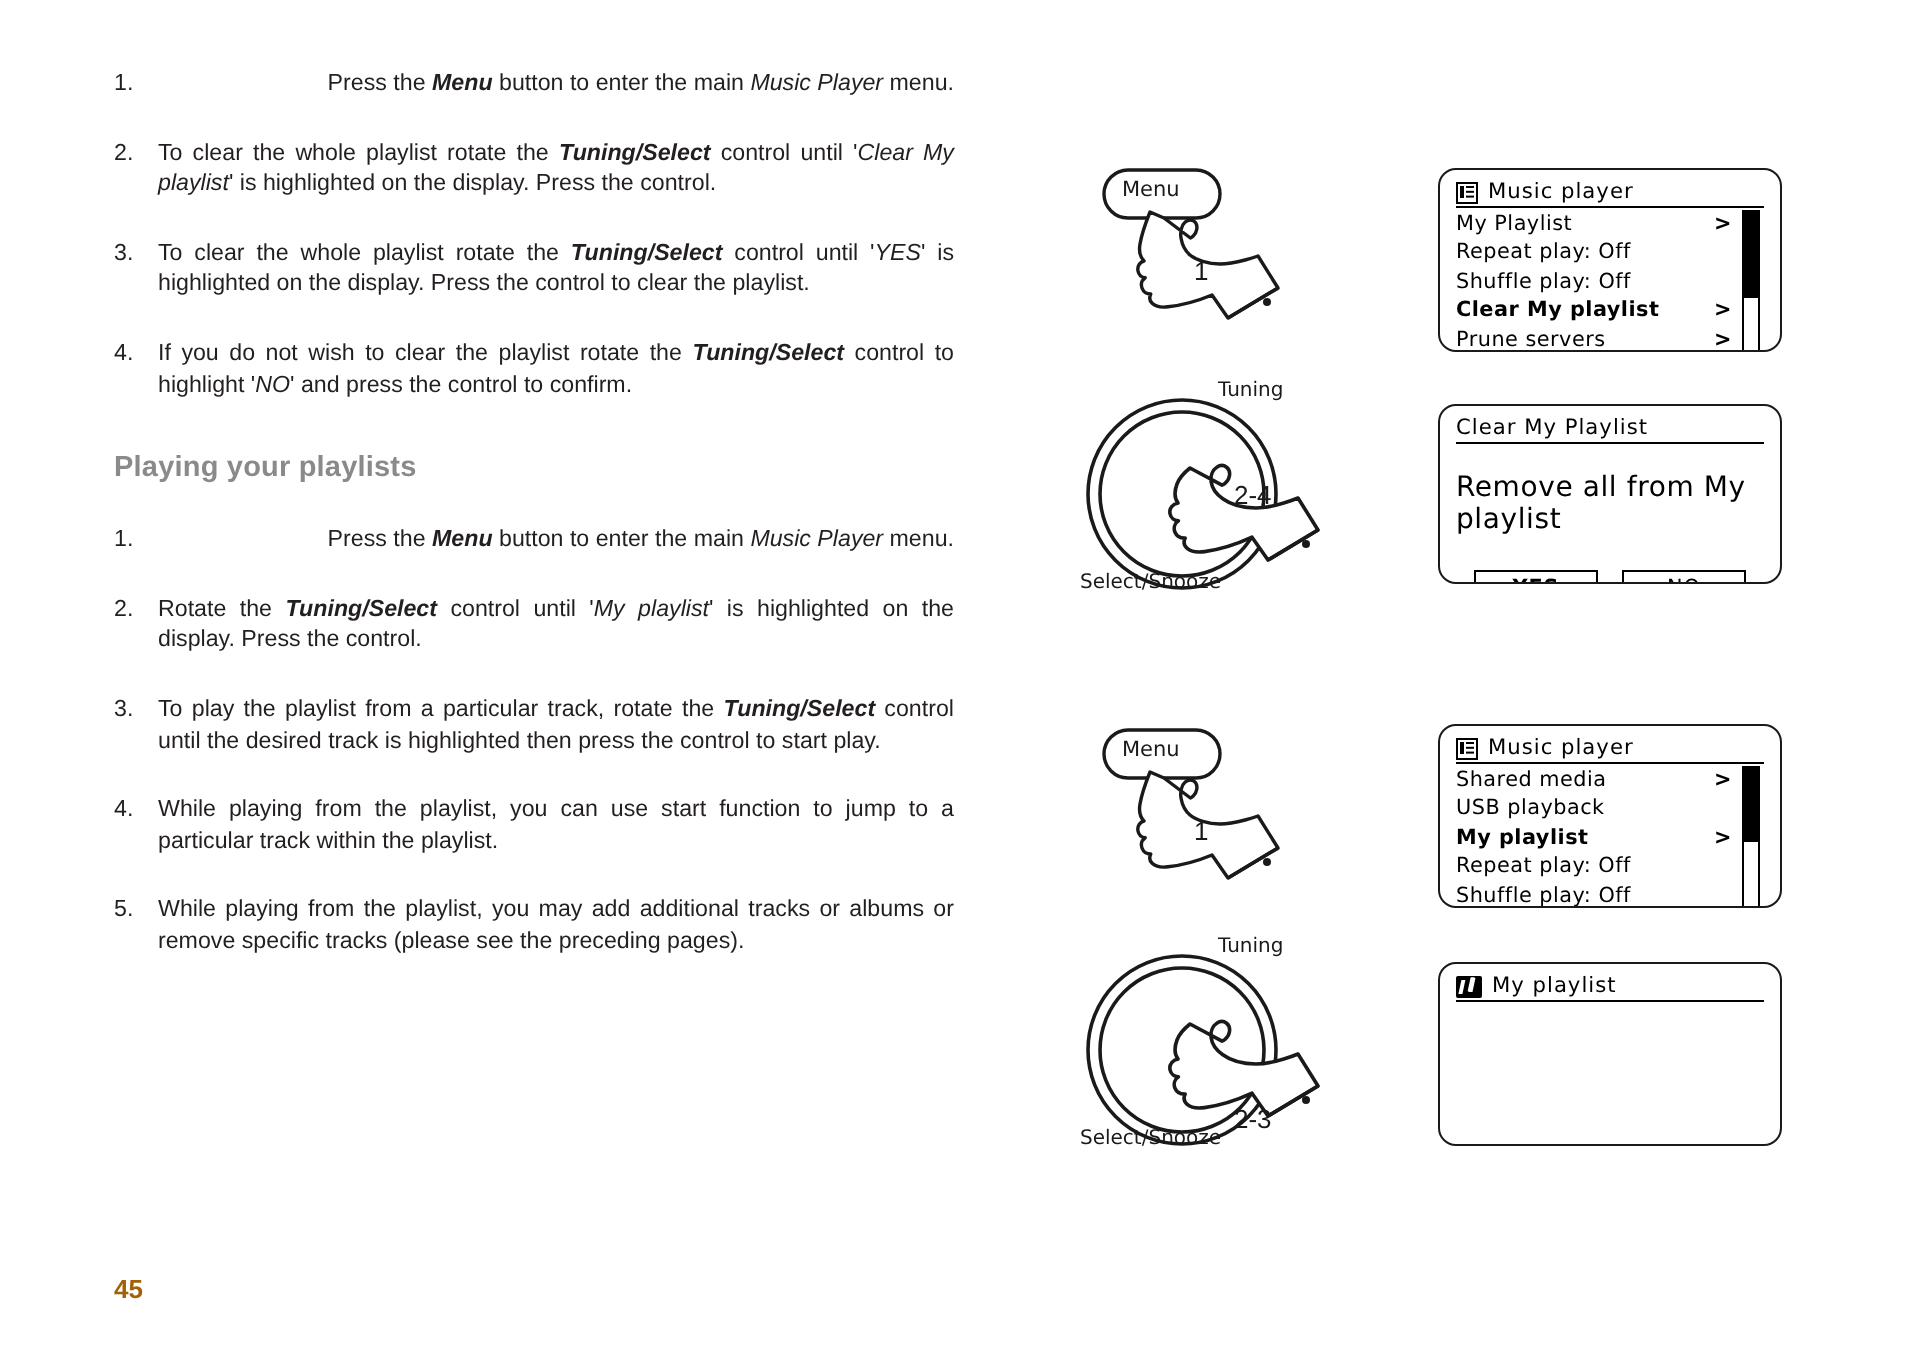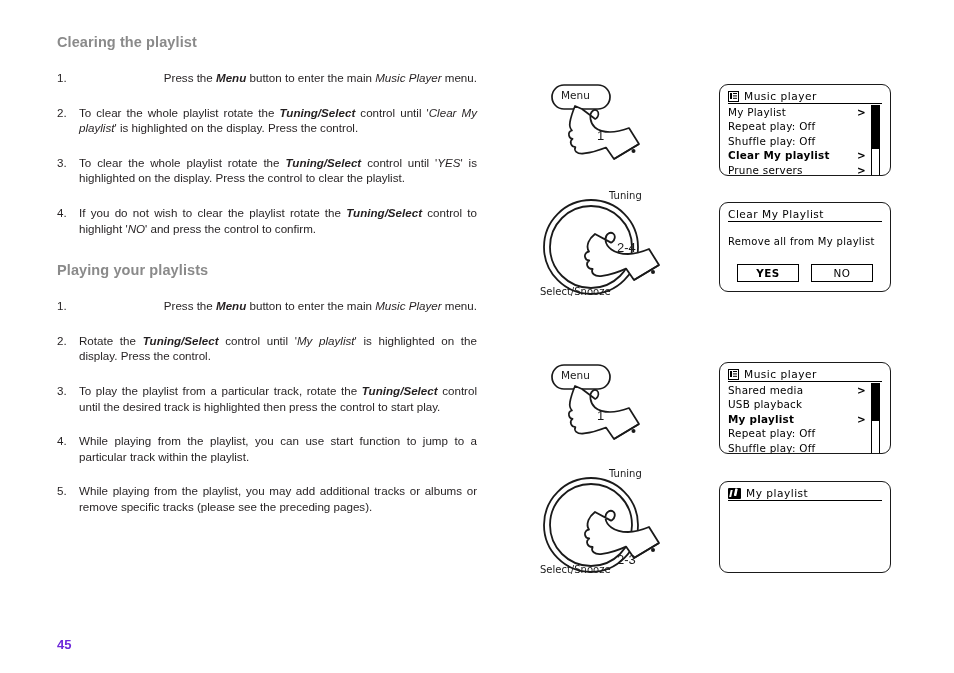--- a/index.html
+++ b/index.html
@@ -41,21 +41,21 @@
   .step-body{ flex:1 1 auto; text-align:justify; }
   .step-body.nojustify{ text-align:right; }
   b{ font-weight:bold; font-style:italic; }
   i{ font-style:italic; }
 
   .page-number{
     position:absolute;
     left:57px; top:637px;
     font-size:13px;
     font-weight:bold;
-    color:#6d28d9;
+    color:#a16207;
   }
 
   
   .fig{ position:absolute; }
 
   
   .lcd{
     position:absolute;
     box-sizing:border-box;
     border:1.6px solid #1a1a1a;
@@ -140,21 +140,21 @@
   .scroll-thumb{
     position:absolute;
     left:0; right:0;
     background:#000;
   }
 
   
   .dlg-msg{
     margin-top:14px;
     letter-spacing:.3px;
-    font-size:10px;
+    font-size:14px;
   }
   .dlg-buttons{
     display:flex;
     gap:12px;
     margin-top:17px;
     justify-content:center;
   }
   .dlg-btn{
     border:1.6px solid #000;
     box-sizing:border-box;
@@ -177,21 +177,20 @@
     font-family:"Liberation Sans", sans-serif;
     font-size:13px;
     color:#1a1a1a;
   }
 </style>
 </head>
 <body>
 
 <div class="text-col">
 
-  <h2 class="section-heading">Clearing the playlist</h2>
 
   <div class="step">
     <div class="step-num">1.</div>
     <div class="step-body nojustify">Press the <b>Menu</b> button to enter the main <i>Music Player</i> menu.</div>
   </div>
   <div class="step">
     <div class="step-num">2.</div>
     <div class="step-body">To clear the whole playlist rotate the <b>Tuning/Select</b> control until '<i>Clear My playlist</i>' is highlighted on the display. Press the control.</div>
   </div>
   <div class="step">

